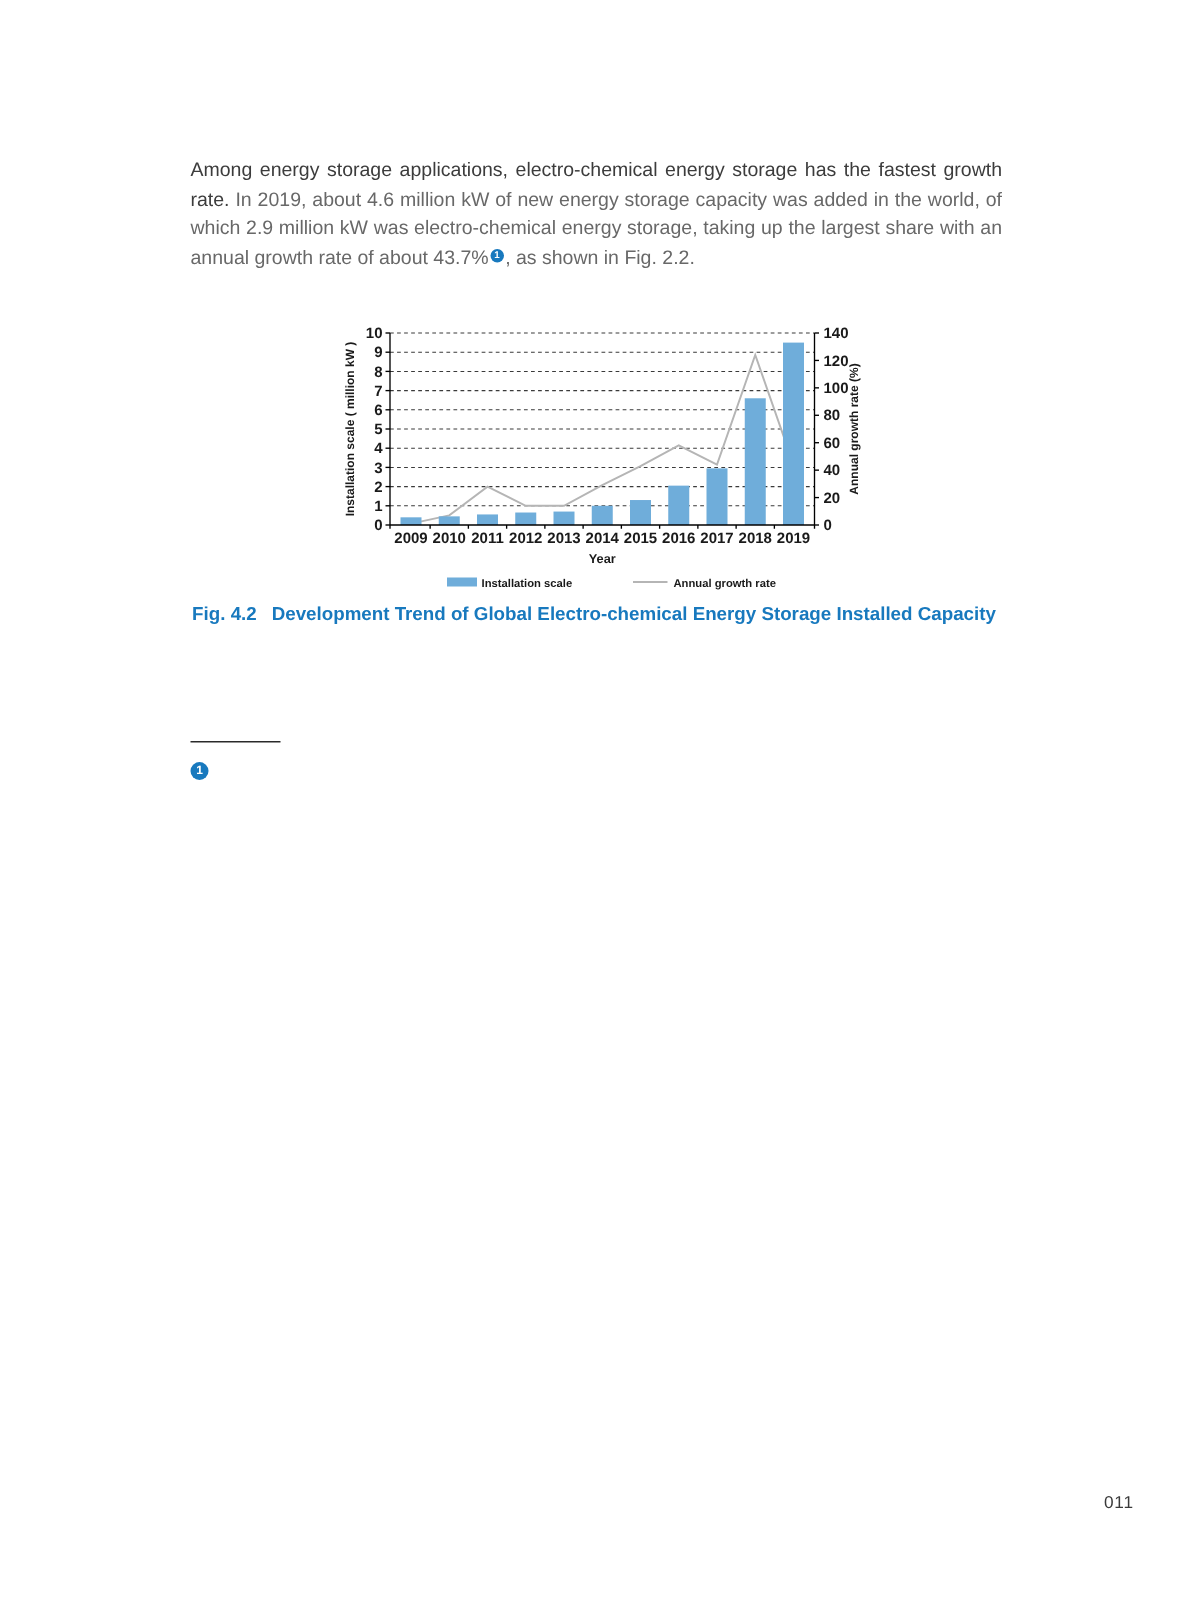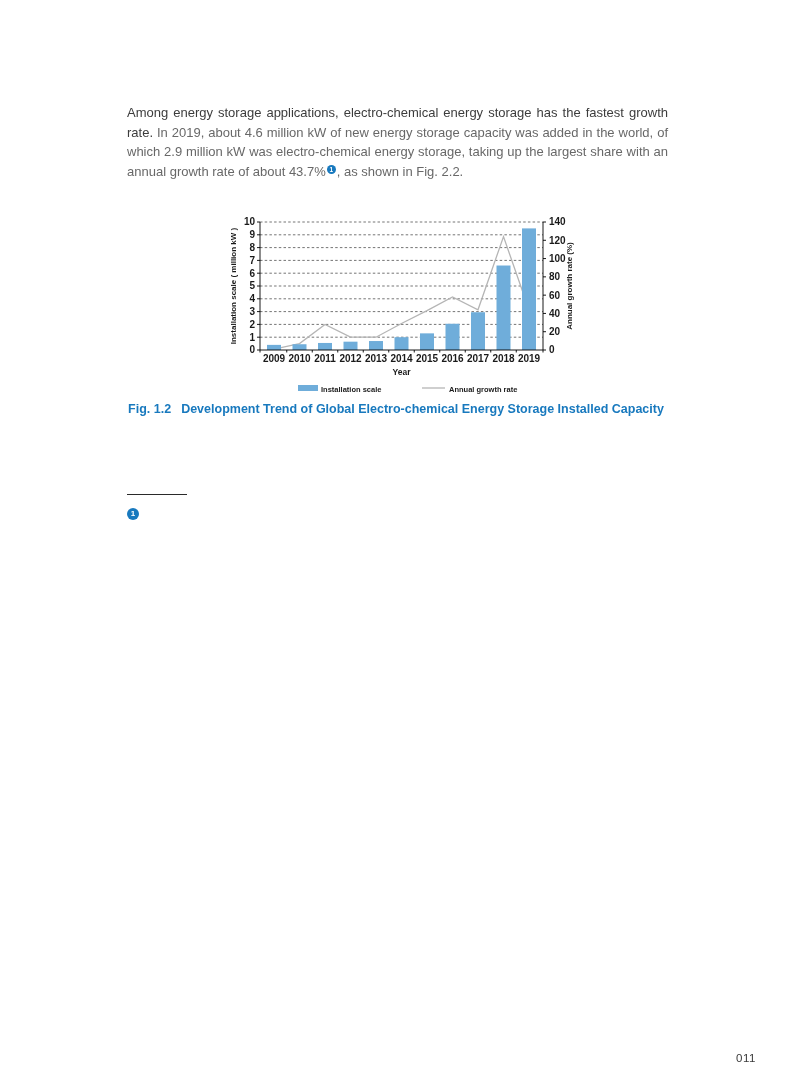--- a/index.html
+++ b/index.html
@@ -35,21 +35,21 @@
   
   .footnote-sep { position:absolute; left:127px; top:494px; width:60px; height:0;
                   border-top:1.2px solid #2a2a2a; }
   .footnote { position:absolute; left:127px; top:507px; width:541px;
               font-size:11.5px; color:#4a4a4a; display:flex; align-items:flex-start; }
   .fn-circle { flex:0 0 auto; display:inline-block; width:12px; height:12px; border-radius:50%;
                background:#1879be; color:#fff; font-size:8px; line-height:12.5px;
                text-align:center; font-weight:bold; margin-right:7px; margin-top:1px; }
 
   
-  .pagenum { position:absolute; left:736px; top:1052px; font-size:11.5px;
+  .pagenum { position:absolute; left:736px; top:996px; font-size:11.5px;
              color:#3a3a3a; letter-spacing:0.5px; }
 </style>
 </head>
 <body>
 
 <div class="page">
 
   <p class="para"><span class="lead">Among energy storage applications, electro-chemical energy storage has the fastest growth rate.</span><span class="bodytxt"> In 2019, about 4.6 million kW of new energy storage capacity was added in the world, of which 2.9 million kW was electro-chemical energy storage, taking up the largest share with an annual growth rate of about 43.7%</span><span class="fnref">1</span><span class="bodytxt">, as shown in Fig. 2.2.</span></p>
 
   <svg id="chart-svg" class="chart-svg" width="360" height="190" viewBox="0 0 360 190">
@@ -142,21 +142,21 @@
       <text x="8" y="74" class="axlabel" text-anchor="middle" transform="rotate(-90 8 74)">Installation scale ( million kW )</text>
       <text x="344" y="74" class="axlabel" text-anchor="middle" transform="rotate(-90 344 74)">Annual growth rate (%)</text>
       <text x="173.5" y="163" class="xlabel" text-anchor="middle">Year</text>
       <rect x="70" y="173" width="20" height="6" fill="#6fadda"></rect>
       <text x="93" y="179.5" class="small" text-anchor="start">Installation scale</text>
       <line x1="194" x2="217" y1="176" y2="176" stroke="#b5b5b5" stroke-width="1.3"></line>
       <text x="221" y="179.5" class="small" text-anchor="start">Annual growth rate</text>
     </svg>
 
   <div class="caption">
-    <span class="cap-label">Fig. 1.2</span><span>Development Trend of Global Electro-chemical Energy Storage Installed Capacity</span>
+    <span class="cap-label">Fig. 4.2</span><span>Development Trend of Global Electro-chemical Energy Storage Installed Capacity</span>
   </div>
 
   <div class="footnote-sep"></div>
 
   <div class="footnote">
     <span class="fn-circle">1</span>
   </div>
 
   <div class="pagenum">011</div>
 

